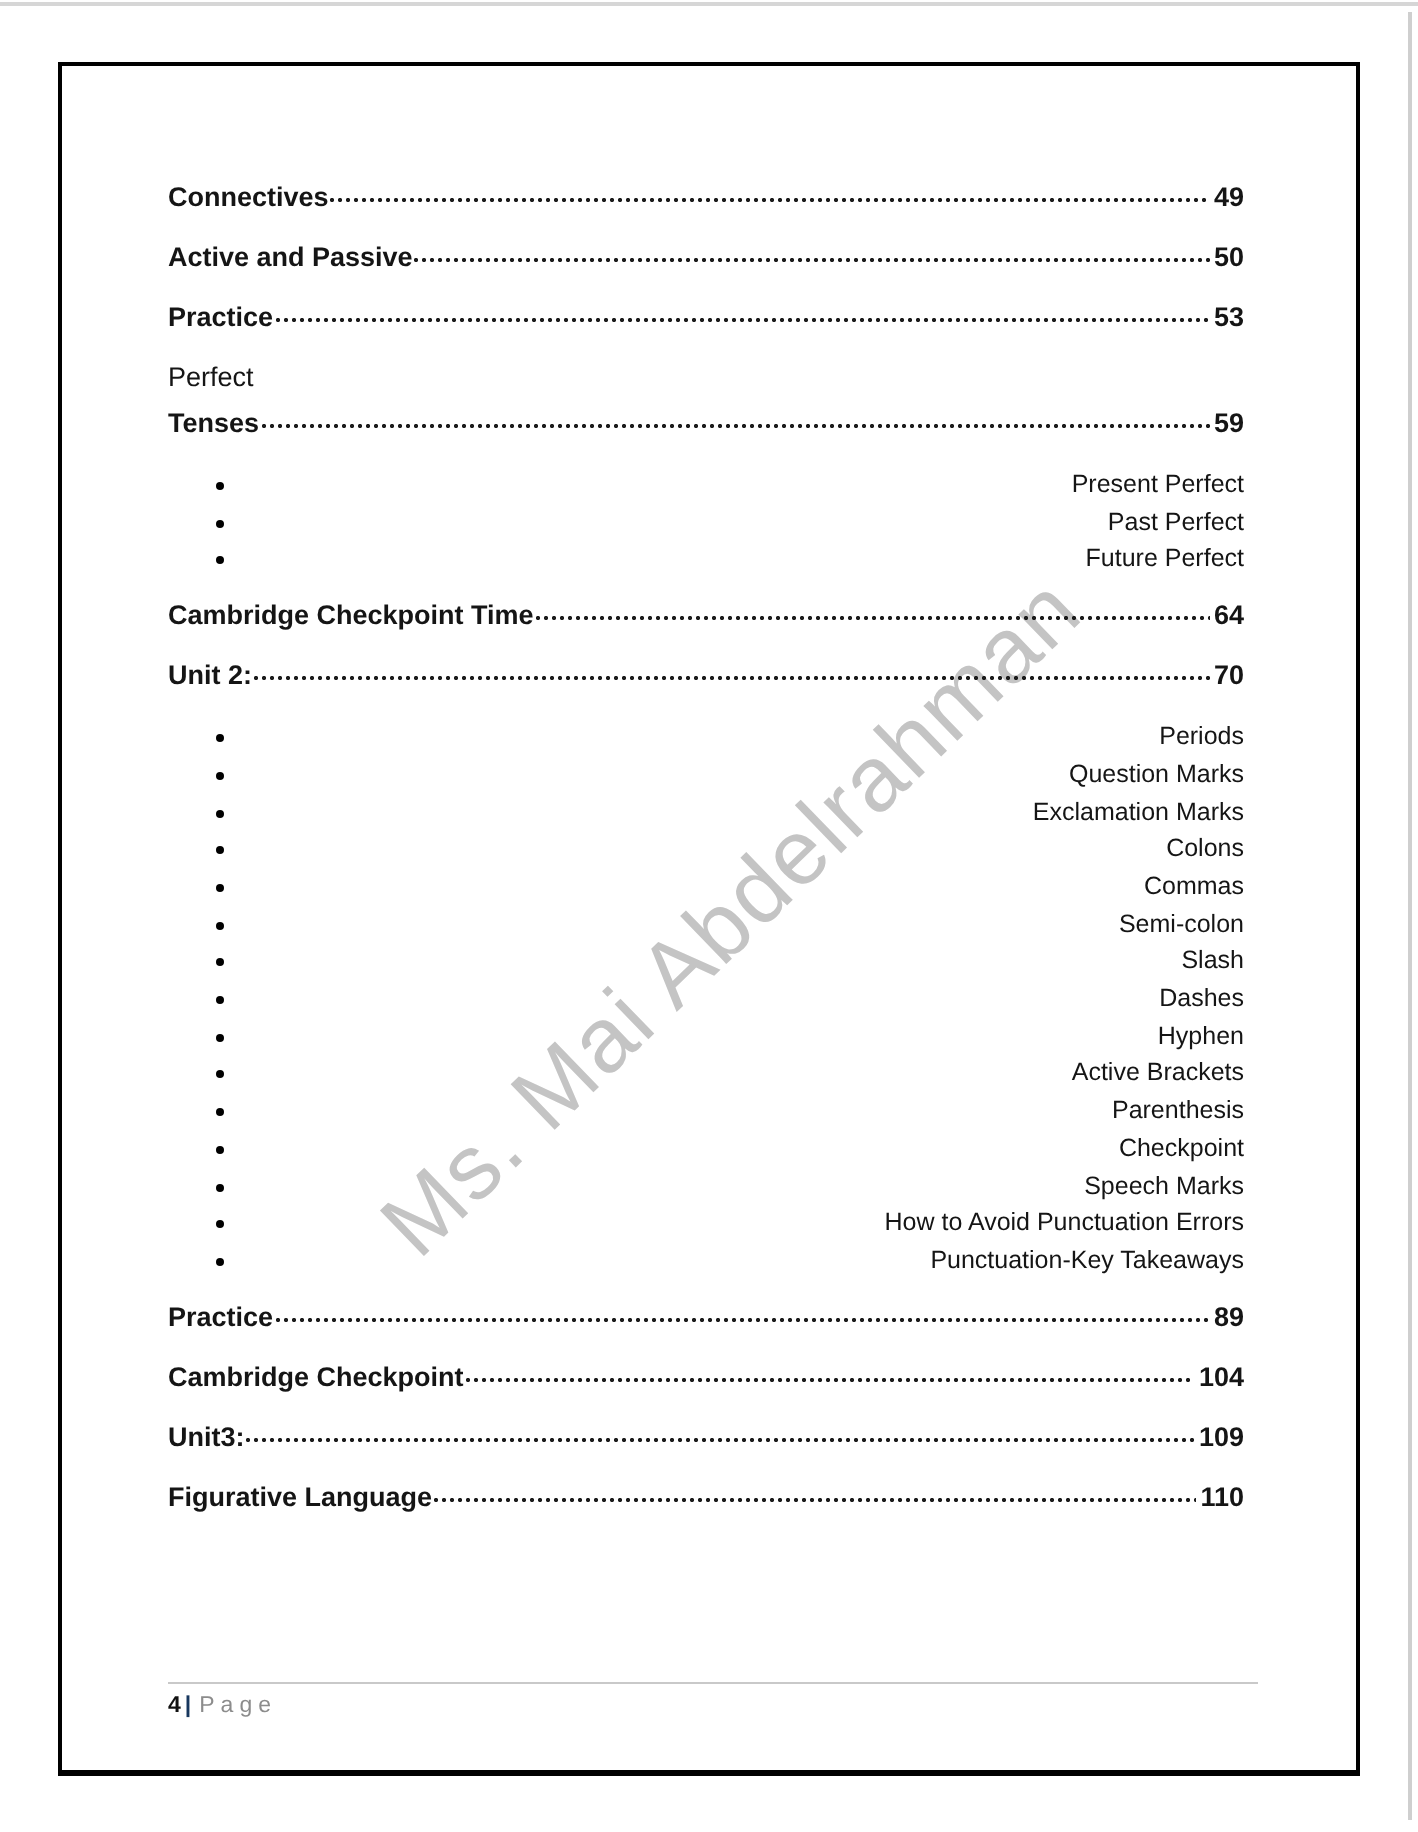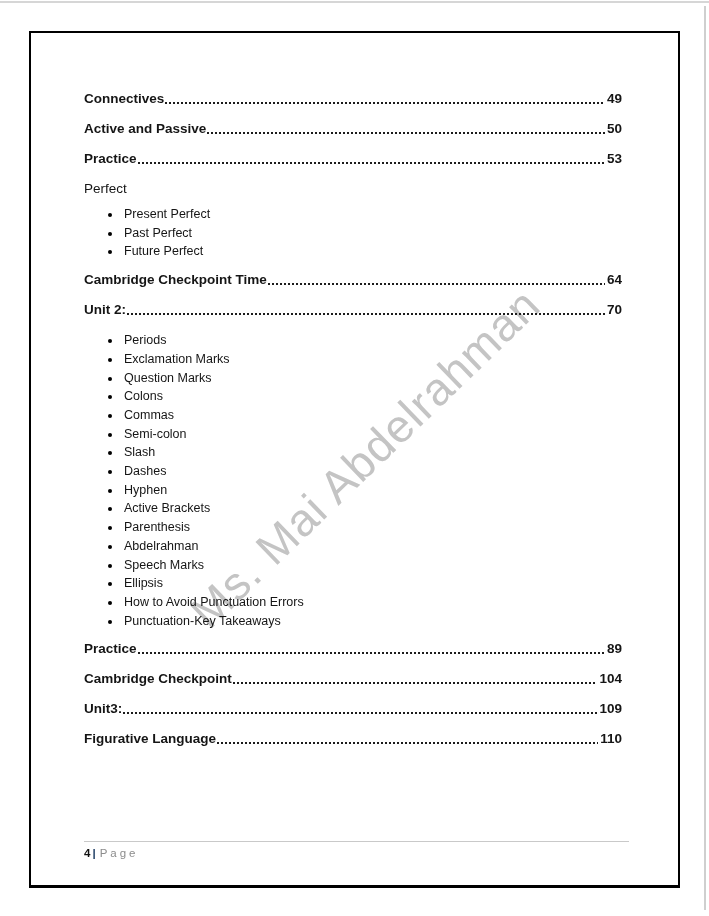--- a/index.html
+++ b/index.html
@@ -44,21 +44,21 @@
   }
 
   .toc {
     position: absolute;
     left: 53px; top: 57px;
     width: 538px;
   }
 
   .toc-row {
     display: flex;
-    align-items: flex-end;
+    align-items: flex-start;
     font-weight: bold;
     font-size: 13.5px;
     line-height: 17px;
     margin-bottom: 13px;
   }
   .toc-label, .toc-page { white-space: nowrap; }
   .leader {
     flex: 1 1 auto;
     height: 14px;
     margin: 0 2px 0 1px;
@@ -79,20 +79,21 @@
     margin: 8px 0 10px 0;
     padding: 0;
     list-style: none;
   }
   .toc-bullets li {
     position: relative;
     padding-left: 40px;
     font-size: 12.5px;
     line-height: 18.7px;
     font-weight: normal;
+    text-align: right;
   }
   .toc-bullets li::before {
     content: "";
     position: absolute;
     left: 24px; top: 8px;
     width: 4px; height: 4px;
     border-radius: 50%;
     background: #000;
   }
 
@@ -133,50 +134,54 @@
         <span class="toc-label">Active and Passive</span>
         <span class="leader"></span>
         <span class="toc-page">50</span>
       </div>
       <div class="toc-row">
         <span class="toc-label">Practice</span>
         <span class="leader"></span>
         <span class="toc-page">53</span>
       </div>
       <div class="toc-line1">Perfect</div>
+      <div class="toc-row">
+        <span class="toc-label">Tenses</span>
+        <span class="leader"></span>
+        <span class="toc-page">59</span>
+      </div>
       <ul class="toc-bullets">
         <li>Present Perfect</li>
         <li>Past Perfect</li>
         <li>Future Perfect</li>
       </ul>
       <div class="toc-row">
         <span class="toc-label">Cambridge Checkpoint Time</span>
         <span class="leader"></span>
         <span class="toc-page">64</span>
       </div>
       <div class="toc-row">
         <span class="toc-label">Unit 2:</span>
         <span class="leader"></span>
         <span class="toc-page">70</span>
       </div>
       <ul class="toc-bullets">
         <li>Periods</li>
+        <li>Question Marks</li>
         <li>Exclamation Marks</li>
-        <li>Question Marks</li>
         <li>Colons</li>
         <li>Commas</li>
         <li>Semi-colon</li>
         <li>Slash</li>
         <li>Dashes</li>
         <li>Hyphen</li>
         <li>Active Brackets</li>
         <li>Parenthesis</li>
-        <li>Abdelrahman</li>
+        <li>Checkpoint</li>
         <li>Speech Marks</li>
-        <li>Ellipsis</li>
         <li>How to Avoid Punctuation Errors</li>
         <li>Punctuation-Key Takeaways</li>
       </ul>
       <div class="toc-row">
         <span class="toc-label">Practice</span>
         <span class="leader"></span>
         <span class="toc-page">89</span>
       </div>
       <div class="toc-row">
         <span class="toc-label">Cambridge Checkpoint</span>

